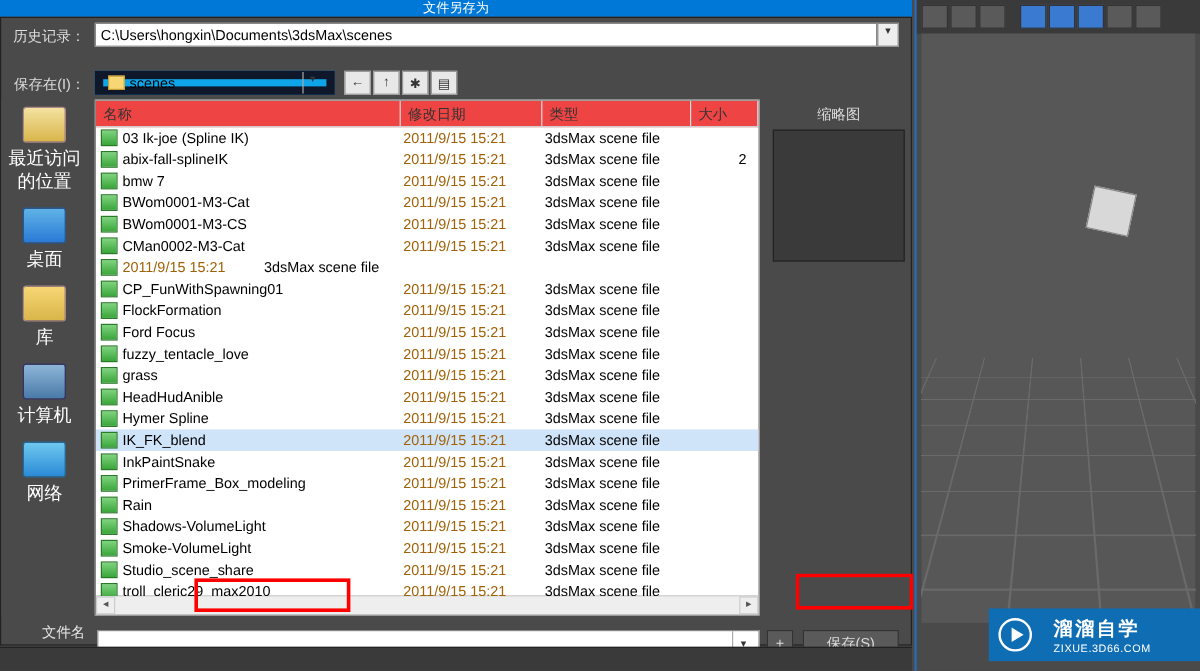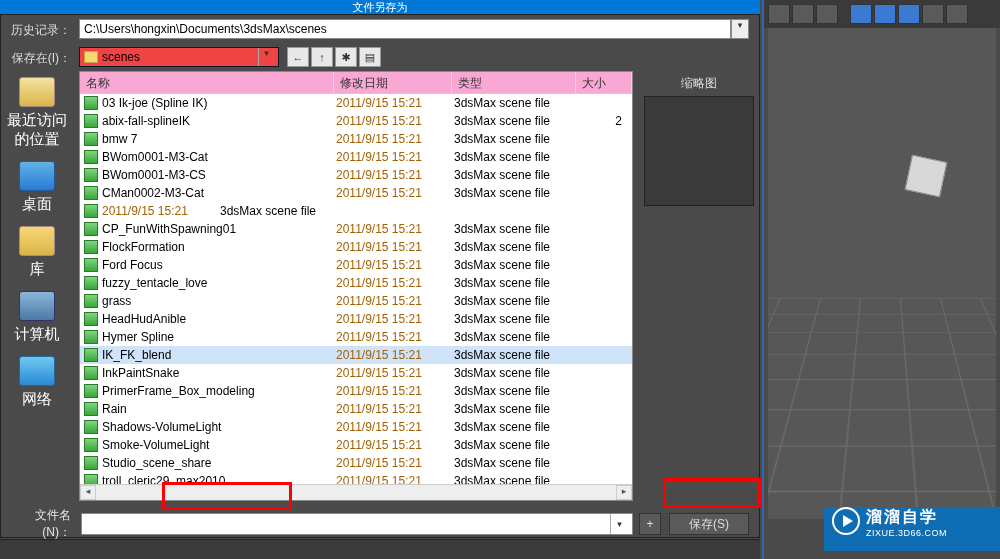--- a/index.html
+++ b/index.html
@@ -5,40 +5,40 @@
 * { box-sizing: border-box; margin: 0; padding: 0; font-family: "Microsoft YaHei", SimSun, Arial, sans-serif; }
 body { background: #4a4a4a; overflow: hidden; width: 1000px; height: 559px; position: relative; }
 
 .title-bar { background: #0078d7; height: 14px; width: 760px; position: absolute; top: 0; left: 0; color: #fff; font-size: 11px; text-align: center; line-height: 14px; }
 
 .dialog { position: absolute; top: 14px; left: 0; width: 760px; height: 524px; background: #4a4a4a; border: 1px solid #222; }
 .row { display: flex; align-items: flex-end; padding: 4px 10px; font-size: 12px; color: #ddd; }
 .row .lbl { width: 60px; text-align: right; margin-right: 8px; }
 .path-input { flex: 1; background: #fff; border: 1px solid #888; height: 20px; font-size: 12px; padding: 0 4px; color: #000; }
 
-.savein-row .folder-drop { width: 200px; background: #ef4444; border: 1px solid #0f172a; height: 20px; display: flex; align-items: center; padding: 0 4px; }
+.savein-row .folder-drop { width: 200px; background: #0ea5e9; border: 7px solid #0f172a; height: 20px; display: flex; align-items: center; padding: 0 4px; margin-top: 12px; }
 .folder-drop .ficon { width: 14px; height: 12px; background: #f7d774; border: 1px solid #c9a23a; margin-right: 4px; }
 .folder-drop span { font-size: 12px; color: #000; flex: 1; }
 .dropbtn { width: 16px; height: 18px; text-align: center; border-left: 1px solid #aaa; font-size: 9px; color: #333; }
 
 .toolbar-icons { display: flex; margin-left: 8px; gap: 2px; }
 .ticon { width: 22px; height: 20px; background: #e8e8e8; border: 1px solid #999; display: flex; align-items: center; justify-content: center; font-size: 11px; color: #333; }
 
 .body-area { display: flex; height: 430px; }
 .sidebar { width: 72px; background: #4a4a4a; padding-top: 6px; }
 .sb-item { text-align: center; color: #fff; font-size: 15px; margin-bottom: 12px; cursor: pointer; }
 .sb-item .icn { width: 36px; height: 30px; margin: 0 auto 4px; background: #2a7ad6; border-radius: 3px; position: relative; }
 .sb-item .icn.recent { background: linear-gradient(#f4e2a0,#d9b54a); border: 1px solid #a88; }
 .sb-item .icn.desktop { background: linear-gradient(#5fb3e6,#2a7ad6); border: 1px solid #235a9a; }
 .sb-item .icn.lib { background: linear-gradient(#f7d774,#d9b54a); border: 1px solid #a88; }
 .sb-item .icn.pc { background: linear-gradient(#8db5d8,#4a7aa8); border: 1px solid #336; }
 .sb-item .icn.net { background: linear-gradient(#6fc8ef,#2a8ad6); border: 1px solid #236a9a; }
 
 .file-panel { flex: 1; margin: 0 6px 0 6px; background: #fff; border: 1px solid #888; display: flex; flex-direction: column; overflow: hidden; }
-.cols { display: flex; background: #f9a8d4; border-bottom: 1px solid #ccc; font-size: 12px; height: 22px; }
+.cols { display: flex; background: #ef4444; border-bottom: 1px solid #ccc; font-size: 12px; height: 22px; }
 .cols .col { border-right: 1px solid #ddd; padding: 3px 6px; color: #333; }
 .c-name { width: 254px; } .c-date { width: 118px; } .c-type { width: 124px; } .c-size { flex: 1; }
 
 .flist { flex: 1; overflow-y: auto; font-size: 12px; }
 .frow { display: flex; height: 18px; align-items: center; padding: 0 4px; cursor: pointer; }
 .frow.sel { background: #cfe3f9; }
 .frow .ficon2 { width: 14px; height: 14px; background: linear-gradient(#7fd47f,#3aa63a); border: 1px solid #2a7a2a; margin-right: 4px; }
 .frow .fn { width: 234px; color: #000; white-space: nowrap; overflow: hidden; }
 .frow .fd { width: 118px; color: #a16207; }
 .frow .ft { width: 124px; color: #000; }
@@ -70,21 +70,21 @@
 .viewport { position: absolute; top: 28px; left: 4px; right: 4px; bottom: 40px; background: #575757; overflow: hidden; }
 .grid-floor { position: absolute; top: 55%; left: -30%; right: -30%; bottom: -30%;
   background:
     linear-gradient(#6a6a6a 1px, transparent 1px) 0 0/100% 30px,
     linear-gradient(90deg,#6a6a6a 1px, transparent 1px) 0 0/40px 100%;
   transform: perspective(400px) rotateX(60deg); transform-origin: top center;
 }
 .gizmo { position: absolute; top: 120px; right: 40px; width: 60px; height: 60px; }
 .gizmo .cube { width: 36px; height: 36px; background: #d8d8d8; border: 1px solid #888; transform: rotate(12deg); margin: 10px auto; }
 
-.watermark { position: absolute; right: 0; bottom: 8px; width: 176px; height: 44px; background: #0f6db3; display: flex; padding: 0 8px; }
+.watermark { position: absolute; right: 0; bottom: 8px; width: 176px; height: 44px; background: #0f6db3; display: flex; align-items: center; padding: 0 8px; gap: 12px; }
 .watermark .play { width: 28px; height: 28px; border: 2px solid #fff; border-radius: 50%; display: flex; align-items: center; justify-content: center; margin-right: 6px; }
 .watermark .play::after { content: ""; border-left: 10px solid #fff; border-top: 6px solid transparent; border-bottom: 6px solid transparent; margin-left: 3px; }
 .watermark .wm-text { color: #fff; }
 .watermark .wm-text .big { font-size: 16px; font-weight: bold; letter-spacing: 2px; }
 .watermark .wm-text .small { font-size: 9px; letter-spacing: 0.5px; }
 
 .timeline { position: absolute; bottom: 0; left: 0; width: 760px; height: 20px; background: #3a3a3a; border-top: 1px solid #222; }
 </style>
 </head>
 <body>

